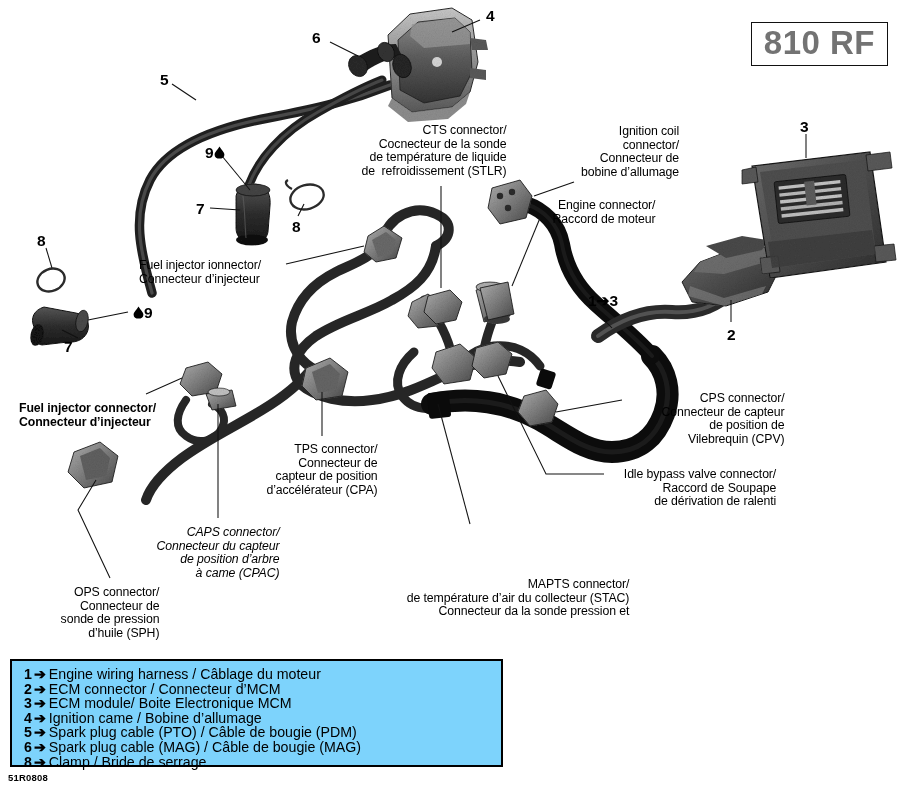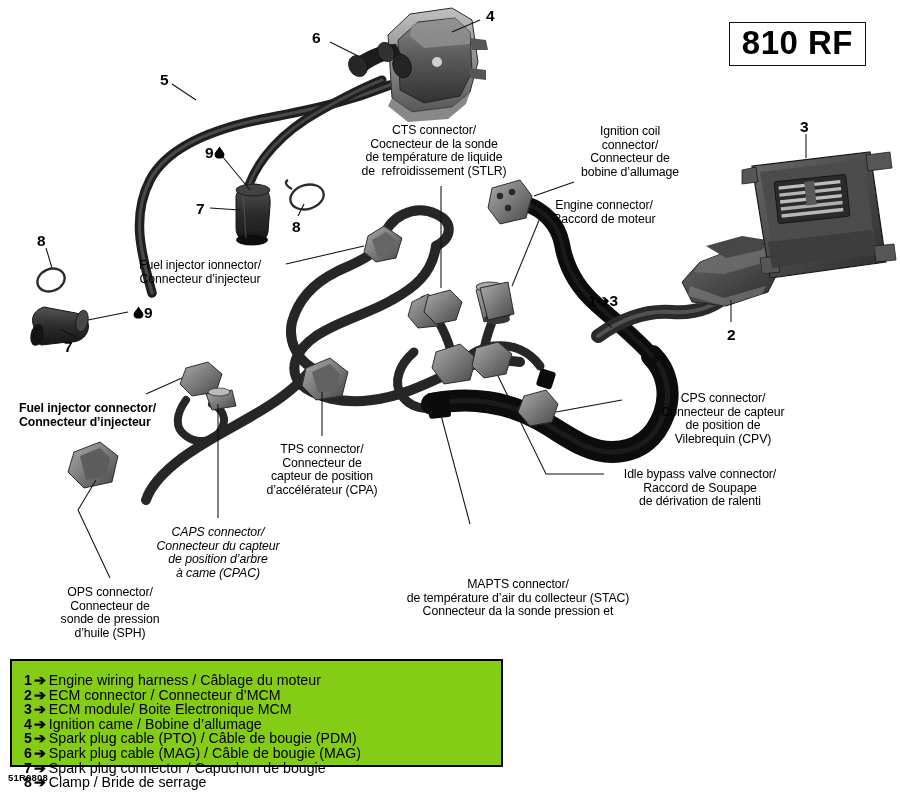--- a/index.html
+++ b/index.html
@@ -26,53 +26,53 @@
   }
   .lbl {
     position: absolute;
     font-family: "Liberation Sans", sans-serif;
     font-size: 12.3px;
     line-height: 13.6px;
     color: #000000;
     white-space: pre;
     letter-spacing: -0.1px;
   }
-  .lbl.ctr { text-align: center; transform: translateX(-50%); }
+  .lbl.ctr { text-align: right; transform: translateX(-50%); }
   .num {
     position: absolute;
     font-family: "Liberation Sans", sans-serif;
     font-weight: bold;
     font-size: 15.5px;
     color: #000000;
     white-space: pre;
   }
   #title-badge {
     position: absolute;
-    right: 34px;
+    right: 12px;
     top: 22px;
     border: 1.6px solid #111;
     background: #ffffff;
     padding: 2px 12px 4px 12px;
     font-family: "Liberation Sans", sans-serif;
     font-weight: bold;
     font-size: 33px;
     line-height: 36px;
     letter-spacing: 0.5px;
-    color: #000000;
+    color: #737373;
   }
   #legend-box {
     position: absolute;
     left: 10px;
     top: 659px;
     width: 493px;
     height: 108px;
     border: 2.2px solid #000;
-    background: #84cc16;
+    background: #7dd3fc;
     box-sizing: border-box;
-    padding: 12px 0 0 12px;
+    padding: 6px 0 0 12px;
   }
   .legend-row {
     font-family: "Liberation Sans", sans-serif;
     font-size: 14.2px;
     line-height: 14.6px;
     color: #000;
     white-space: pre;
   }
   .legend-row .lk {
     font-weight: bold;
@@ -374,21 +374,21 @@
       <polyline points="604,474 546,474 498,376"></polyline>
     </g>
   </svg>
 
   <div id="title-badge">810 RF</div>
 
   <div id="labels-layer">
       <div class="lbl ctr" style="left: 434px; top: 124px;"><div>CTS connector/</div><div>Cocnecteur de la sonde</div><div>de température de liquide</div><div>de  refroidissement (STLR)</div></div>
       <div class="lbl ctr" style="left: 630px; top: 125px;"><div>Ignition coil</div><div>connector/</div><div>Connecteur de</div><div>bobine d’allumage</div></div>
       <div class="lbl ctr" style="left: 604px; top: 199px;"><div>Engine connector/</div><div>Raccord de moteur</div></div>
-      <div class="lbl" style="left: 139px; top: 259px; text-align: center;"><div>Fuel injector ionnector/</div><div>Connecteur d’injecteur</div></div>
+      <div class="lbl" style="left: 139px; top: 259px;"><div>Fuel injector ionnector/</div><div>Connecteur d’injecteur</div></div>
       <div class="lbl" style="left: 19px; top: 402px; font-weight: bold;"><div>Fuel injector connector/</div><div>Connecteur d’injecteur</div></div>
       <div class="lbl ctr" style="left: 322px; top: 443px;"><div>TPS connector/</div><div>Connecteur de</div><div>capteur de position</div><div>d’accélérateur (CPA)</div></div>
       <div class="lbl ctr" style="left: 218px; top: 526px; font-style: italic;"><div>CAPS connector/</div><div>Connecteur du capteur</div><div>de position d’arbre</div><div>à came (CPAC)</div></div>
       <div class="lbl ctr" style="left: 110px; top: 586px;"><div>OPS connector/</div><div>Connecteur de</div><div>sonde de pression</div><div>d’huile (SPH)</div></div>
       <div class="lbl ctr" style="left: 518px; top: 533px; margin-top: 45px;"><div>MAPTS connector/</div><div>de température d’air du collecteur (STAC)</div><div>Connecteur da la sonde pression et</div></div>
       <div class="lbl ctr" style="left: 723px; top: 392px;"><div>CPS connector/</div><div>Connecteur de capteur</div><div>de position de</div><div>Vilebrequin (CPV)</div></div>
       <div class="lbl ctr" style="left: 700px; top: 468px;"><div>Idle bypass valve connector/</div><div>Raccord de Soupape</div><div>de dérivation de ralenti</div></div>
     </div>
 
   <div id="callouts-layer">
@@ -410,19 +410,18 @@
       <div class="num" style="left: 727px; top: 326px;">2</div>
     </div>
 
   <div id="legend-box">
       <div class="legend-row"><span class="lk">1</span><span class="arrow">➔</span><span>Engine wiring harness / Câblage du moteur</span></div>
       <div class="legend-row"><span class="lk">2</span><span class="arrow">➔</span><span>ECM connector / Connecteur d’MCM</span></div>
       <div class="legend-row"><span class="lk">3</span><span class="arrow">➔</span><span>ECM module/ Boite Electronique MCM</span></div>
       <div class="legend-row"><span class="lk">4</span><span class="arrow">➔</span><span>Ignition came / Bobine d’allumage</span></div>
       <div class="legend-row"><span class="lk">5</span><span class="arrow">➔</span><span>Spark plug cable (PTO) / Câble de bougie (PDM)</span></div>
       <div class="legend-row"><span class="lk">6</span><span class="arrow">➔</span><span>Spark plug cable (MAG) / Câble de bougie (MAG)</span></div>
-      <div class="legend-row"><span class="lk">7</span><span class="arrow">➔</span><span>Spark plug connector / Capuchon de bougie</span></div>
       <div class="legend-row"><span class="lk">8</span><span class="arrow">➔</span><span>Clamp / Bride de serrage</span></div>
     </div>
 
   <div id="footer-code">51R0808</div>
 
 </div>
 
 </body></html>

